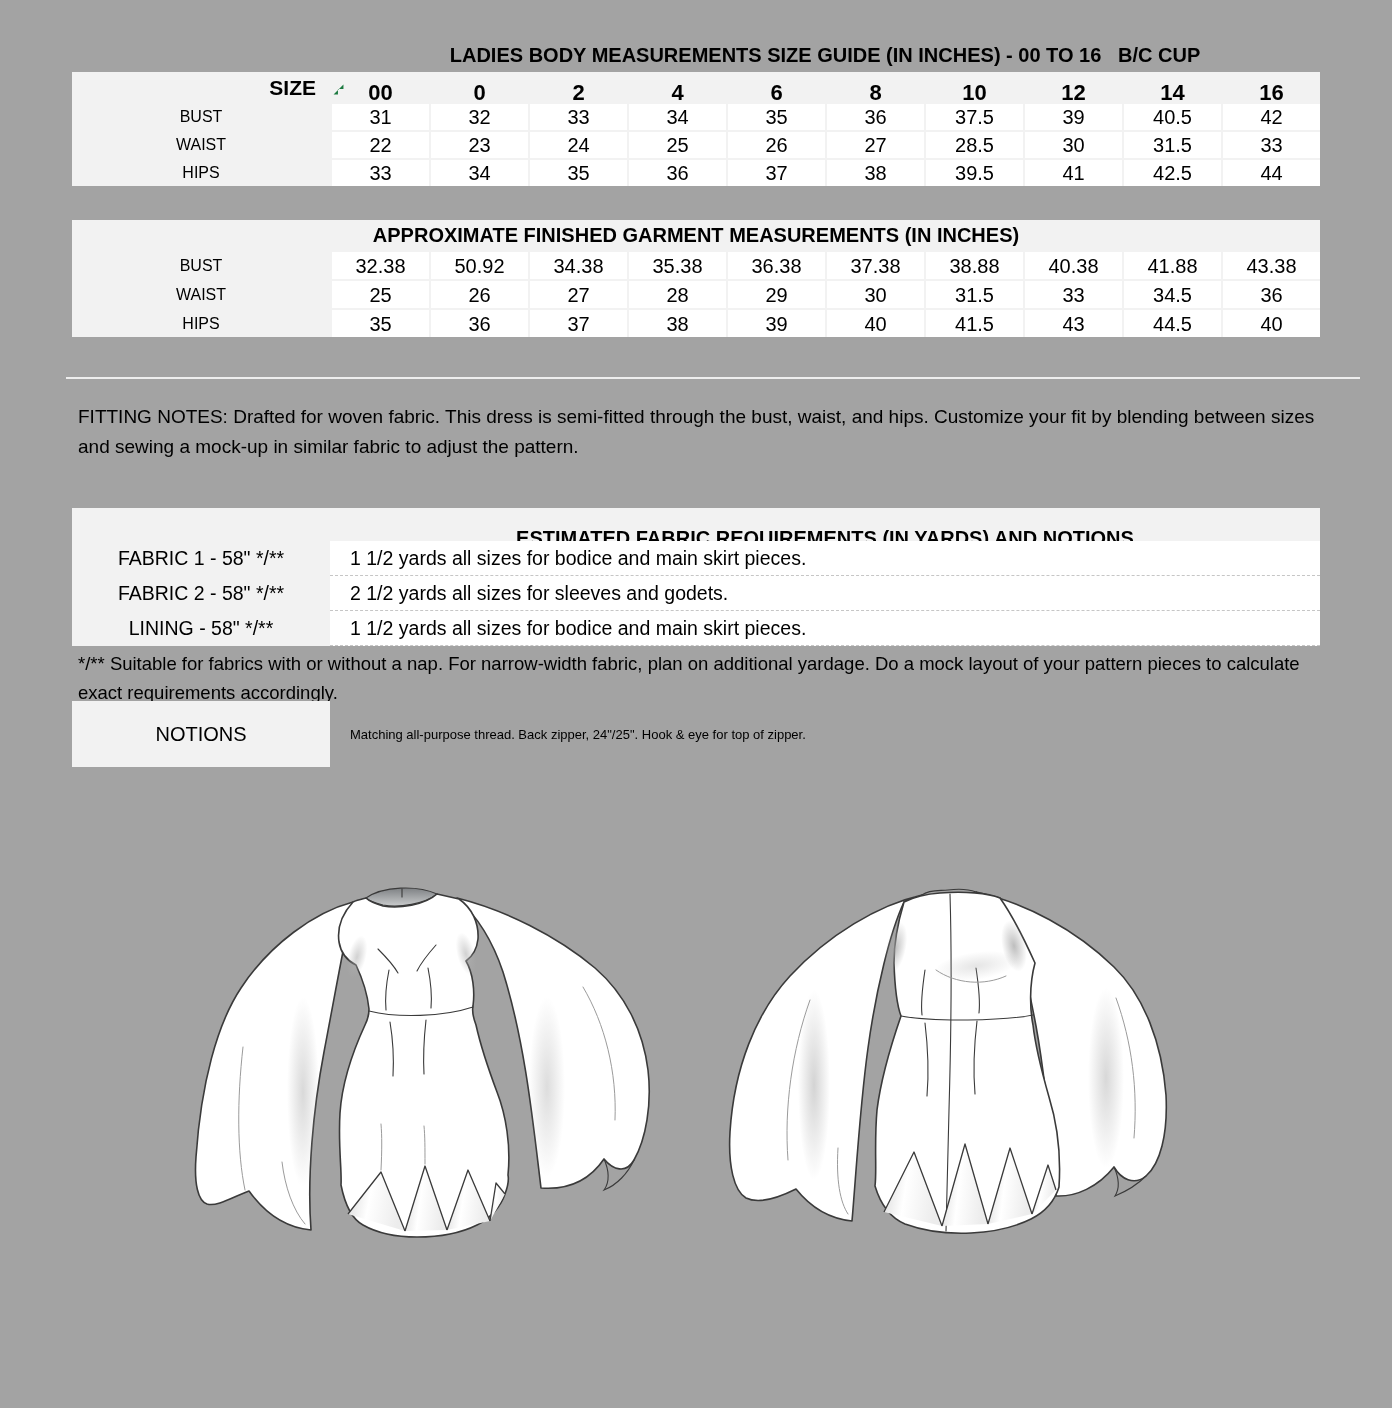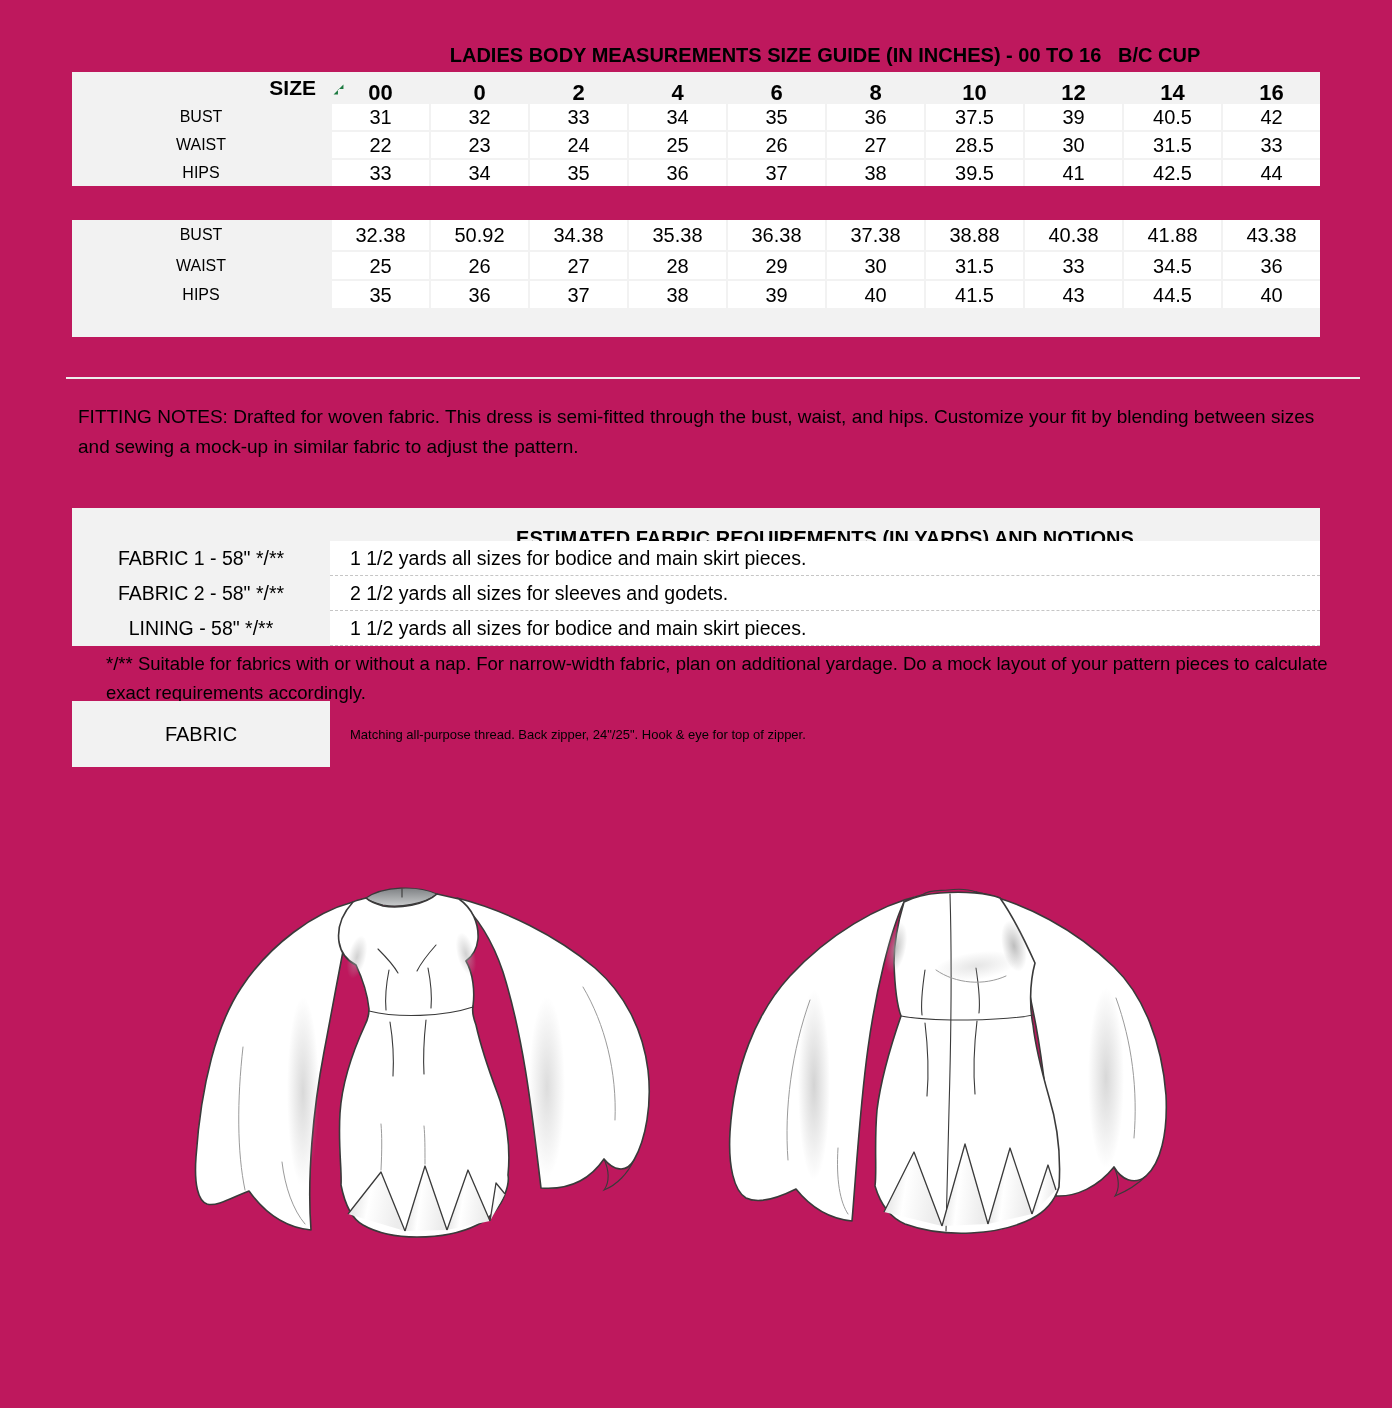--- a/index.html
+++ b/index.html
@@ -1,16 +1,16 @@
 <!DOCTYPE html>
 <html><head>
 <meta charset="utf-8">
 <style>
   html,body{margin:0;padding:0;background:#fff;}
-  .page{position:relative;width:1392px;height:1408px;background:#be185d;
+  .page{position:relative;width:1392px;height:1408px;background:#a3a3a3;
         font-family:"Liberation Sans",sans-serif;color:#000;overflow:hidden;}
 
   
   .tbl-title{position:absolute;font-weight:bold;font-size:20px;text-align:center;white-space:pre;}
   #title-size-guide{left:330px;top:44px;width:990px;}
 
   
   .mtable{position:absolute;left:72px;width:1248px;display:grid;
           grid-template-columns:258px repeat(10,1fr);column-gap:2px;row-gap:2px;
           background:#f2f2f2;}
@@ -24,21 +24,21 @@
   .cell.t2title{grid-column:1 / -1;font-weight:bold;font-size:20px;justify-content:center;}
   .corner-marker{position:absolute;top:1px;left:1px;width:11px;height:11px;background:#1c7a40;
                  clip-path:polygon(5% 95%,95% 5%,95% 45%,45% 45%,45% 95%);}
   .hdr.first{position:relative;}
 
   
   .divider{position:absolute;left:66px;top:377px;width:1294px;height:2px;background:#eeeeee;}
 
   
   .notes{position:absolute;left:78px;top:402px;width:1250px;font-size:19px;line-height:30px;}
-  .footnote{position:absolute;left:78px;top:649px;width:1258px;font-size:18.5px;line-height:29px;margin-left:28px;}
+  .footnote{position:absolute;left:78px;top:649px;width:1258px;font-size:18.5px;line-height:29px;}
 
   
   .fab{position:absolute;left:72px;top:508px;width:1248px;display:grid;
        grid-template-columns:258px 990px;grid-template-rows:33px 35px 35px 35px;}
   .fab .ftitle{grid-column:1 / -1;background:#f2f2f2;display:flex;align-items:center;
                font-weight:bold;font-size:20px;}
   .fab .ftitle span{display:block;width:100%;text-align:center;padding-left:258px;box-sizing:border-box;margin-top:27px;}
   .fab .flabel{background:#f2f2f2;display:flex;align-items:center;justify-content:center;
                font-size:19.5px;}
   .fab .fvalue{background:#fff;display:flex;align-items:center;padding-left:20px;
@@ -107,20 +107,21 @@
       <div class="cell val">36</div>
       <div class="cell val">37</div>
       <div class="cell val">38</div>
       <div class="cell val">39.5</div>
       <div class="cell val">41</div>
       <div class="cell val">42.5</div>
       <div class="cell val">44</div>
     </div>
 
   <div class="mtable" id="finished-table">
+      <div class="cell t2title">APPROXIMATE FINISHED GARMENT MEASUREMENTS (IN INCHES)</div>
       <div class="cell rowlbl">BUST</div>
       <div class="cell val">32.38</div>
       <div class="cell val">50.92</div>
       <div class="cell val">34.38</div>
       <div class="cell val">35.38</div>
       <div class="cell val">36.38</div>
       <div class="cell val">37.38</div>
       <div class="cell val">38.88</div>
       <div class="cell val">40.38</div>
       <div class="cell val">41.88</div>
@@ -162,21 +163,21 @@
       <div class="fvalue">1 1/2 yards all sizes for bodice and main skirt pieces.</div>
       <div class="flabel">FABRIC 2 - 58" */**</div>
       <div class="fvalue">2 1/2 yards all sizes for sleeves and godets.</div>
       <div class="flabel">LINING - 58" */**</div>
       <div class="fvalue">1 1/2 yards all sizes for bodice and main skirt pieces.</div>
     </div>
 
   <div class="footnote">*/** Suitable for fabrics with or without a nap. For narrow-width fabric, plan on additional yardage. Do a mock layout of your pattern pieces to calculate exact requirements accordingly.</div>
 
   <div class="notions">
-    <div class="nlabel">FABRIC</div>
+    <div class="nlabel">NOTIONS</div>
     <div class="nvalue">Matching all-purpose thread. Back zipper, 24"/25". Hook &amp; eye for top of zipper.</div>
   </div>
 
   <svg class="drawing" id="front-drawing" viewBox="0 0 480 395" xmlns="http://www.w3.org/2000/svg">
     <defs>
       <linearGradient id="fgNeck" x1="0" y1="0" x2="0" y2="1">
         <stop offset="0" stop-color="#7e8184"></stop>
           <stop offset="1" stop-color="#c9cbcc"></stop>
       </linearGradient>
       <radialGradient id="fgSoft">

